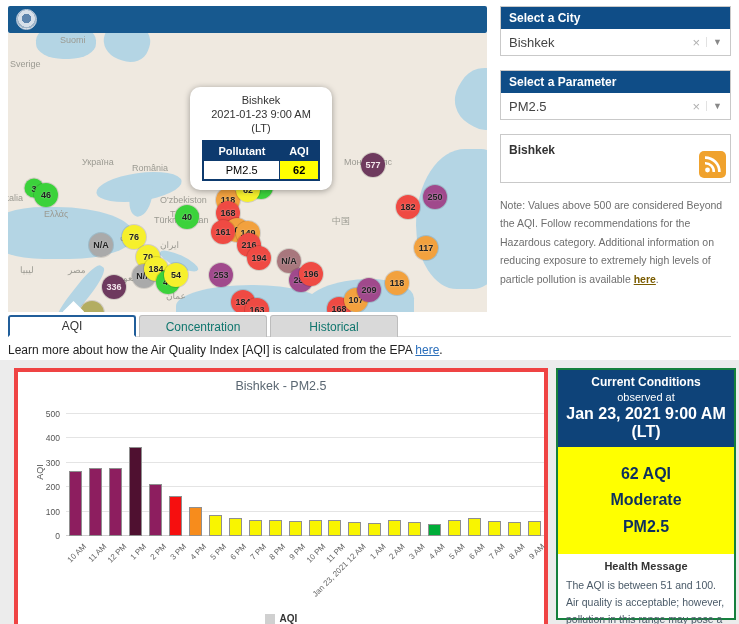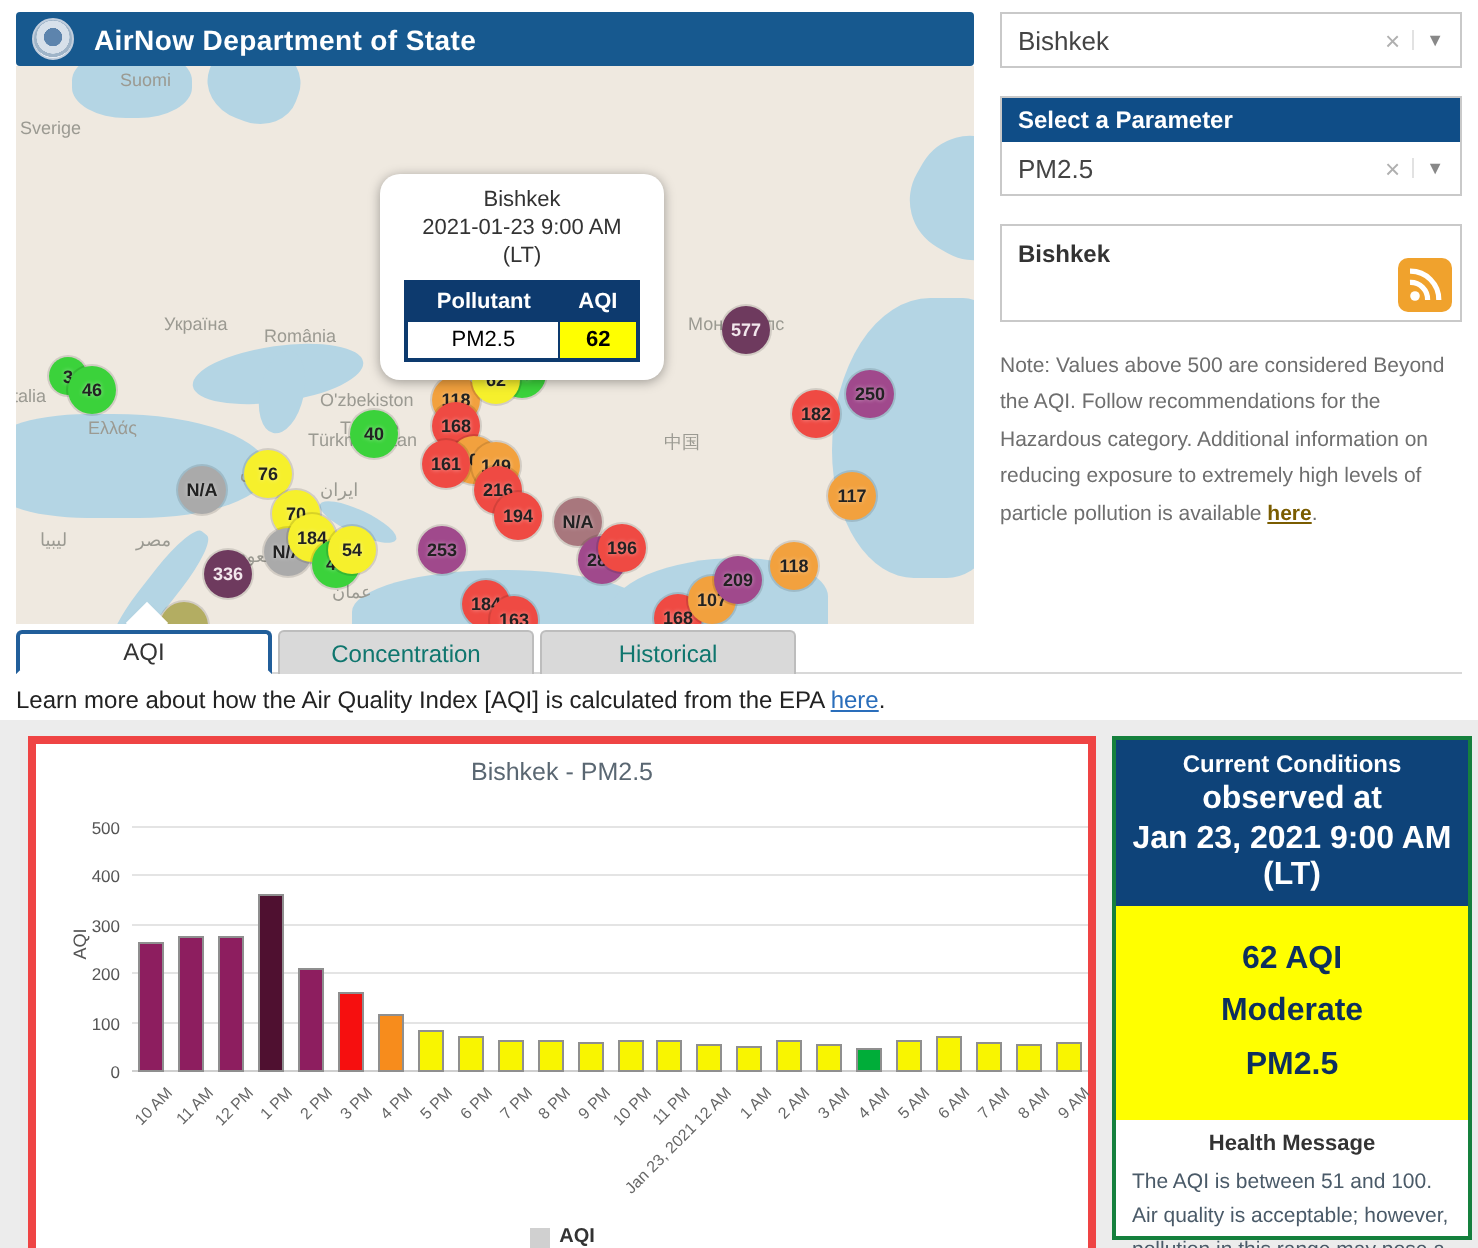--- a/index.html
+++ b/index.html
@@ -71,33 +71,32 @@
   .xcell { flex:1; position:relative; height:42px; }
   .xcell span { position:absolute; right:4px; top:2px; transform:rotate(-45deg); transform-origin:right top; font-size:8px; color:#666; white-space:nowrap; }
   .legend { position:absolute; left:0; bottom:6px; width:100%; display:flex; align-items:center; justify-content:center; gap:5px; }
   .legend .swatch { width:10px; height:10px; background:#d0d0d0; }
   .legend .ltext { font-size:10px; font-weight:bold; color:#333; }
 
   
   .panel { left:556px; top:368px; width:180px; height:252px; border:2px solid #15803d; background:#fff; display:flex; flex-direction:column; }
   .panel-head { background:#0e4379; color:#fff; text-align:center; padding:5px 4px 6px; }
   .panel-head .t1 { font-size:12px; font-weight:bold; }
-  .panel-head .t2 { font-size:16px; font-weight:bold; margin-top:2px; }
+  .panel-head .t2 { font-size:11px; font-weight:normal; margin-top:2px; }
   .panel-head .t3 { font-size:16px; font-weight:bold; margin-top:2px; }
   .panel-aqi { background:#ffff00; color:#0d2f5e; text-align:center; font-weight:bold; font-size:16px; line-height:1.65; padding:14px 4px; }
   .panel-health { padding:6px 8px; }
   .panel-health .ht { text-align:center; font-size:11px; font-weight:bold; color:#333; margin-bottom:5px; }
   .panel-health .hm { font-size:10.5px; color:#4a5a68; line-height:1.62; }
 </style>
 </head>
 <body>
 
 <div class="abs app-header">
   <span class="seal"></span>
-  <span class="app-title">AirNow Department of State</span>
 </div>
 
 <div class="abs map">
   <div class="water" style="left:28px;top:-8px;width:60px;height:34px;"></div>
   <div class="water" style="left:96px;top:-12px;width:46px;height:40px;transform:rotate(20deg);"></div>
   <div class="water" style="left:88px;top:140px;width:86px;height:28px;transform:rotate(-8deg);border-radius:50%;"></div>
   <div class="water" style="left:-16px;top:174px;width:142px;height:52px;border-radius:40% 60% 50% 40%;"></div>
   <div class="water" style="left:64px;top:226px;width:16px;height:72px;transform:rotate(38deg);border-radius:40%;"></div>
   <div class="water" style="left:122px;top:142px;width:22px;height:42px;transform:rotate(12deg);border-radius:50%;"></div>
   <div class="water" style="left:150px;top:222px;width:42px;height:12px;transform:rotate(25deg);border-radius:50%;"></div>
@@ -179,20 +178,21 @@
         <td>PM2.5</td>
         <td class="aqi-val">62</td>
       </tr>
     </tbody>
       </table>
   </div>
 </div>
 
 <div class="abs sidebar">
   <div class="sel-box">
+    <div class="sel-head">Select a City</div>
     <div class="sel-value">
       <span class="val">Bishkek</span>
       <span class="icon-x">×</span>
       <span class="icon-caret">▼</span>
     </div>
   </div>
   <div class="sel-box">
     <div class="sel-head">Select a Parameter</div>
     <div class="sel-value">
       <span class="val">PM2.5</span>

